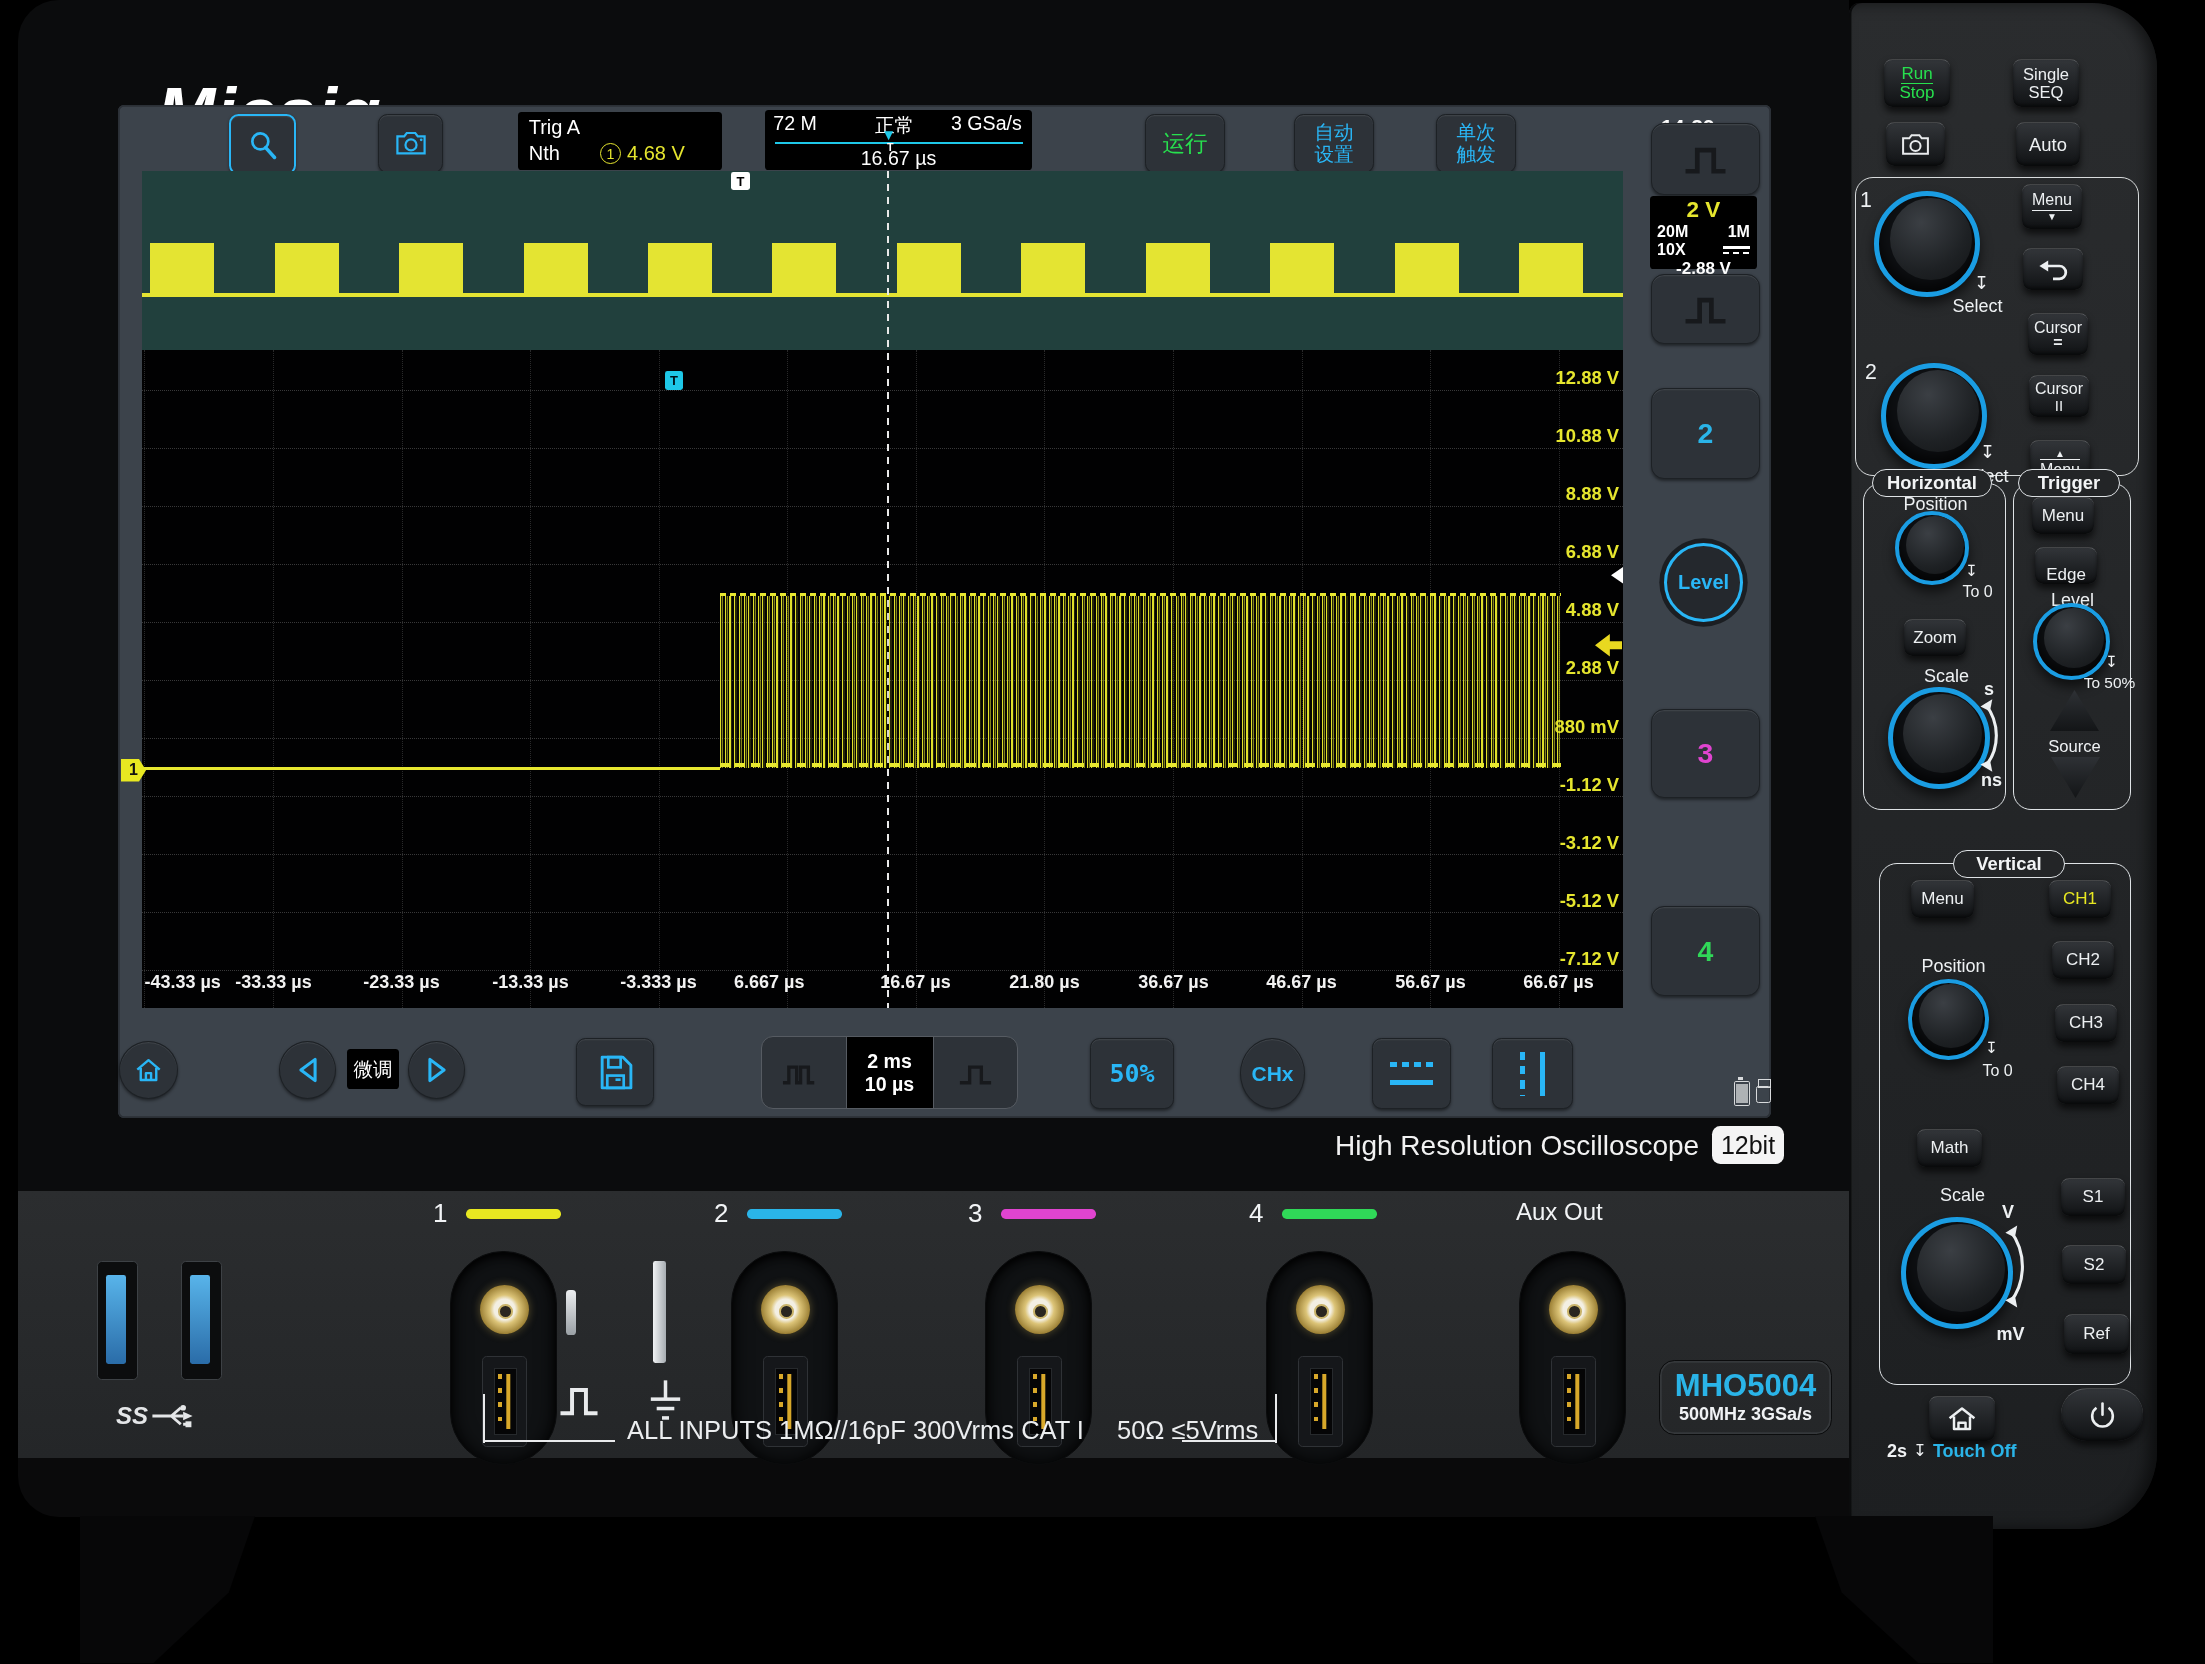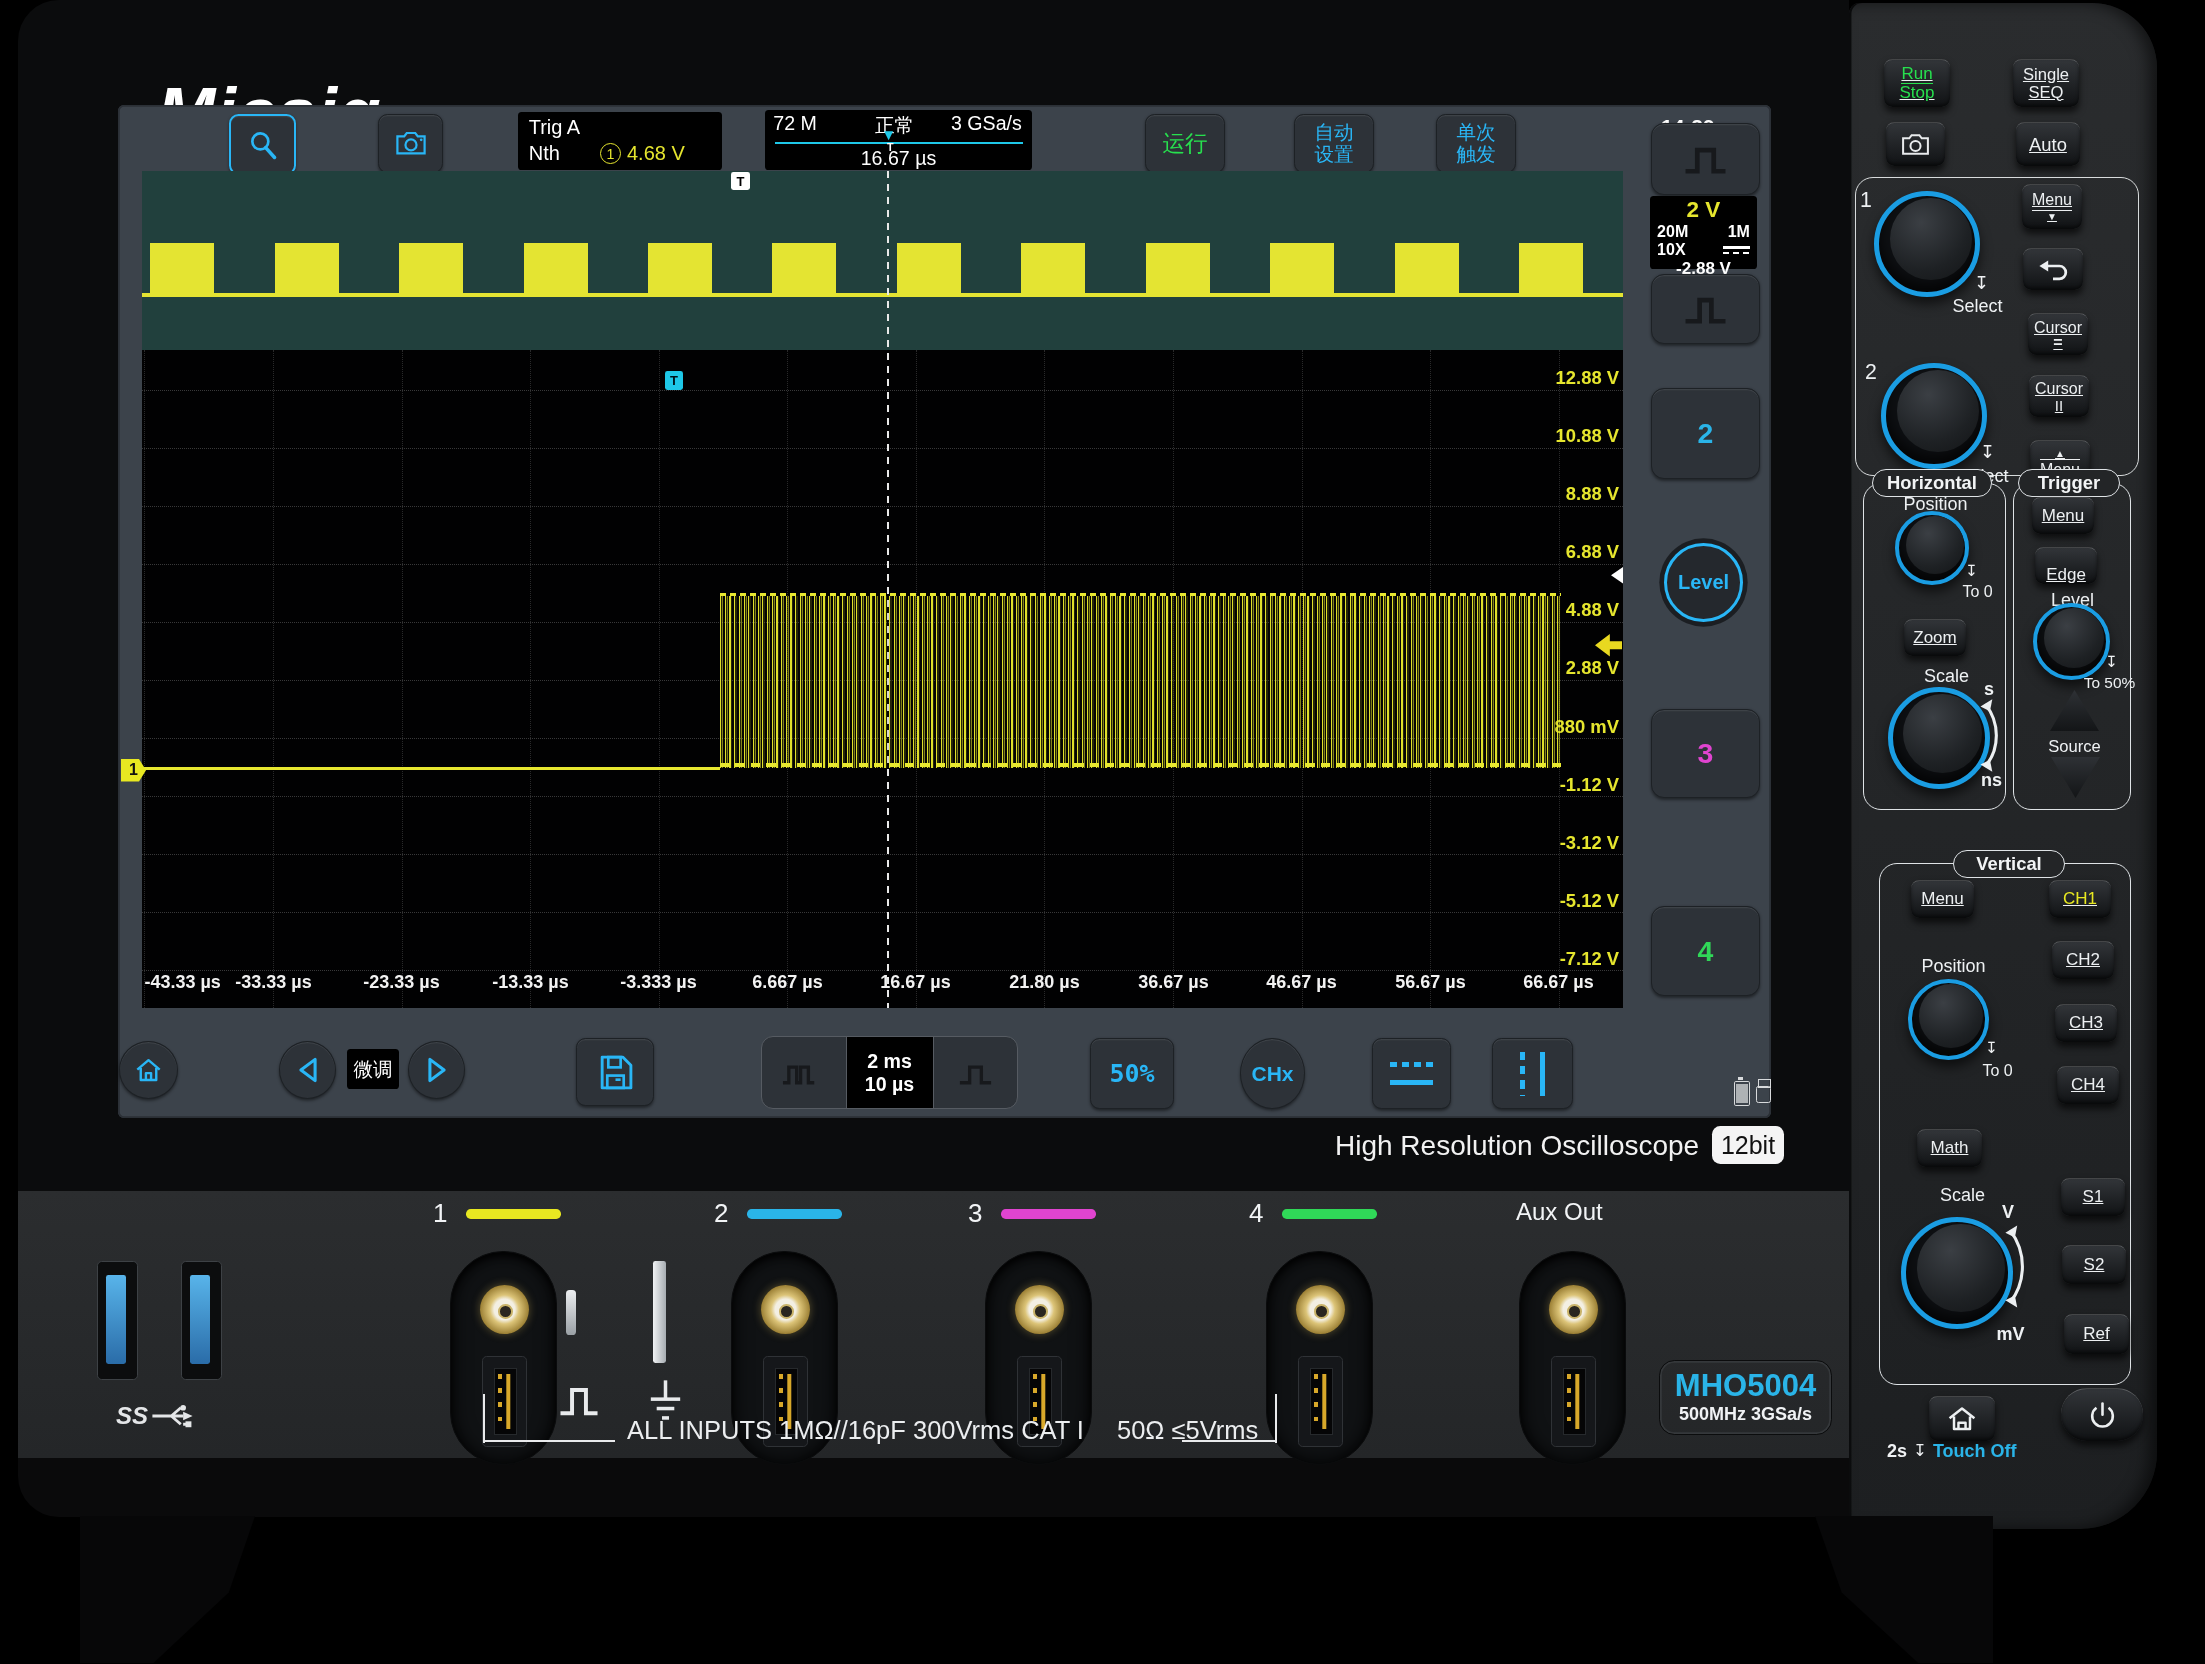--- a/index.html
+++ b/index.html
@@ -29,21 +29,21 @@
   .blackbox{background:#000;border-radius:3.6px;}
   .cy{color:#29b6f6;}
   .side-num{font-size:28.4px;font-weight:bold;}
   .ellipsebtn{border-radius:50%;}
   .glyphsvg{display:block;}
   
   .pbtn{background:linear-gradient(180deg,#323539,#101214);border-radius:8.3px;
         border-top:1.2px solid rgba(255,255,255,.22);
         box-shadow:0 4.7px 7.1px rgba(0,0,0,.65), inset 0 -2.4px 3.6px rgba(0,0,0,.5);
         display:flex;flex-direction:column;align-items:center;justify-content:center;
-        color:#edf0f2;font-size:18.4px;font-weight:500;line-height:1.08;text-align:center;text-decoration:underline;}
+        color:#edf0f2;font-size:18.4px;font-weight:500;line-height:1.08;text-align:center;}
   .knob{border-radius:50%;background:#0e1013;border:5.3px solid #1a9de3;
         box-shadow:inset 0 -8.3px 14.2px rgba(0,0,0,.75),0 7.1px 12px rgba(0,0,0,.6);}
   .knob .cap{position:absolute;border-radius:50%;
         background:radial-gradient(circle at 38% 30%,#3b3f44,#1e2124 62%,#121416);}
   .secbox{border:1.8px solid #dfe3e6;border-radius:18px;}
   .pill{background:#232527;border:1.8px solid #dfe3e6;border-radius:15.4px;color:#f2f4f5;
         font-size:18.4px;font-weight:bold;display:flex;align-items:center;justify-content:center;}
   .plabel{color:#eef1f3;font-size:18px;font-weight:500;text-align:center;}
   .pressico{color:#f0f2f4;font-size:18px;line-height:1;}
   .tri{background:linear-gradient(180deg,#2e3135,#131517);
@@ -171,21 +171,21 @@
           <div class="vlabel" style="position: absolute; left: 1376px; top: 661px;">-3.12 V</div>
           <div class="vlabel" style="position: absolute; left: 1376px; top: 719px;">-5.12 V</div>
           <div class="vlabel" style="position: absolute; left: 1376px; top: 777px;">-7.12 V</div>
         </div>
       <div id="taxis" class="abs" style="left:0;top:0;width:1481px;height:837px;">
           <div class="tlabel" style="position: absolute; left: 2.4px; top: 801px;">-43.33 µs</div>
           <div class="tlabel" style="position: absolute; left: 78px; top: 801px; width: 107px; text-align: center;">-33.33 µs</div>
           <div class="tlabel" style="position: absolute; left: 206px; top: 801px; width: 107px; text-align: center;">-23.33 µs</div>
           <div class="tlabel" style="position: absolute; left: 335px; top: 801px; width: 107px; text-align: center;">-13.33 µs</div>
           <div class="tlabel" style="position: absolute; left: 463px; top: 801px; width: 107px; text-align: center;">-3.333 µs</div>
-          <div class="tlabel" style="position: absolute; left: 592px; top: 801px; width: 107px; text-align: center;">6.667 µs</div>
+          <div class="tlabel" style="position: absolute; left: 592px; top: 801px; width: 107px; text-align: left;">6.667 µs</div>
           <div class="tlabel" style="position: absolute; left: 720px; top: 801px; width: 107px; text-align: center;">16.67 µs</div>
           <div class="tlabel" style="position: absolute; left: 849px; top: 801px; width: 107px; text-align: center;">21.80 µs</div>
           <div class="tlabel" style="position: absolute; left: 978px; top: 801px; width: 107px; text-align: center;">36.67 µs</div>
           <div class="tlabel" style="position: absolute; left: 1106px; top: 801px; width: 107px; text-align: center;">46.67 µs</div>
           <div class="tlabel" style="position: absolute; left: 1235px; top: 801px; width: 107px; text-align: center;">56.67 µs</div>
           <div class="tlabel" style="position: absolute; left: 1363px; top: 801px; width: 107px; text-align: center;">66.67 µs</div>
         </div>
 
       <div class="abs" style="left:745px;top:0;width:1.8px;height:837px;background:repeating-linear-gradient(180deg,#e9e9e9 0 7.1px,transparent 7.1px 13px);"></div>
       <div class="abs" style="left:523px;top:200px;width:18px;height:19px;background:#1ec8e8;color:#001218;font-size:13px;font-weight:bold;display:flex;align-items:center;justify-content:center;border-radius:2.4px;">T</div>

